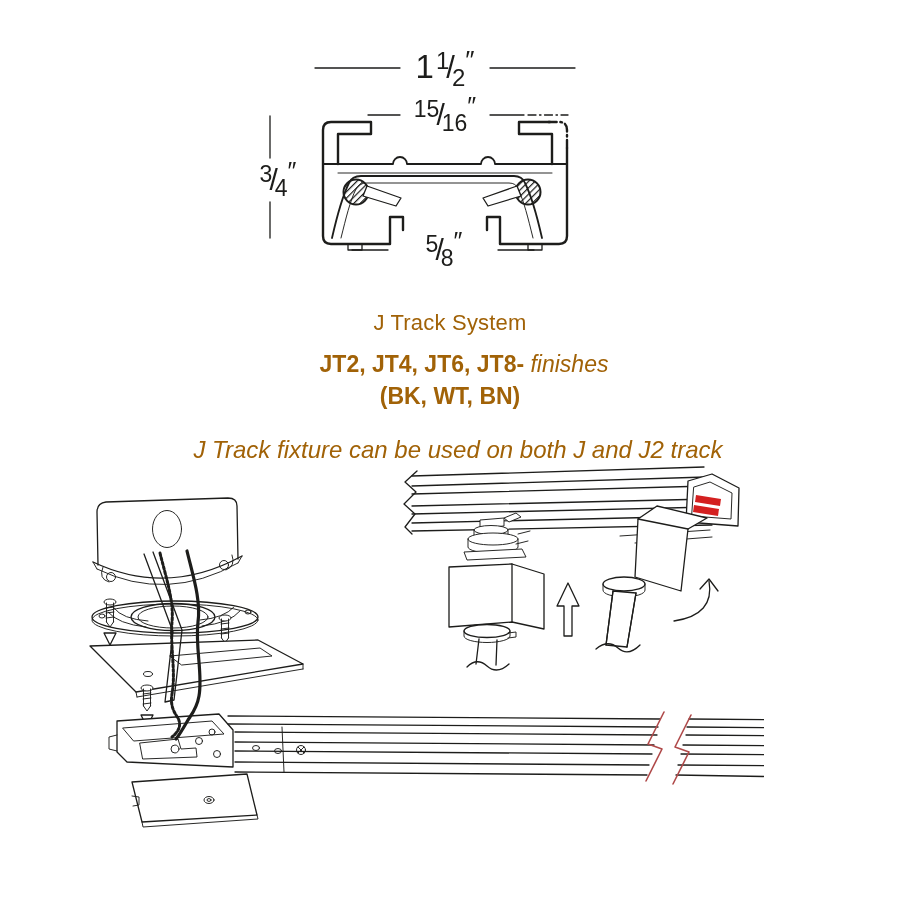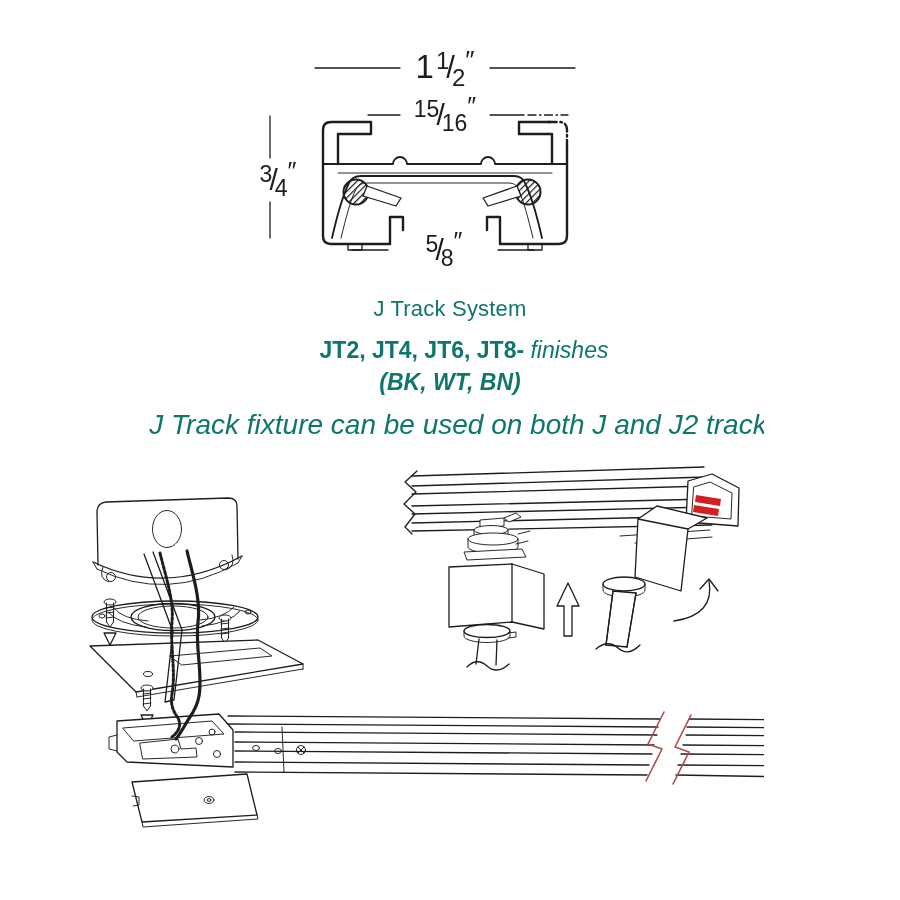--- a/index.html
+++ b/index.html
@@ -14,28 +14,28 @@
   .m{fill:none;stroke:#1d1d1b;stroke-width:1.8;stroke-linecap:round;stroke-linejoin:round;}
   .t{fill:none;stroke:#1d1d1b;stroke-width:.95;stroke-linecap:round;stroke-linejoin:round;}
   .w{fill:#fff;stroke:#1d1d1b;stroke-width:1.3;stroke-linejoin:round;}
   .wt{fill:#fff;stroke:#1d1d1b;stroke-width:.95;stroke-linejoin:round;}
   .dashdot{stroke-dasharray:8 3.5 1.5 3.5;}
   .chain{fill:none;stroke:#1d1d1b;stroke-width:3;stroke-dasharray:2.6 2.1;stroke-linecap:round;}
   .blk{fill:none;stroke:#1d1d1b;stroke-width:3.2;stroke-linecap:round;}
   .brk{fill:none;stroke-width:1.6;stroke-linecap:round;stroke-linejoin:round;}
   .dim{fill:#1d1d1b;font-family:"Liberation Sans",sans-serif;}
   
-  .title-block{position:absolute;top:296px;left:0;width:900px;text-align:center;color:#0f766e;}
+  .title-block{position:absolute;top:310px;left:0;width:900px;text-align:center;color:#a16207;}
   .t-sys{font-size:22px;letter-spacing:.2px;}
   .t-models{margin-top:15px;font-size:23px;padding-left:28px;}
   .b{font-weight:bold;}
   .i{font-style:italic;}
-  .bi{font-weight:bold;font-style:italic;}
+  .bi{font-weight:bold;}
   .t-codes{margin-top:5px;font-size:23px;}
-  .t-note{margin-top:13px;font-size:28px;padding-left:16px;}
+  .t-note{margin-top:26px;font-size:24px;padding-left:16px;}
 </style>
 </head>
 <body>
 
 <div class="sheet">
 
   <svg class="xsec" viewBox="0 0 370 240">
     <defs>
       <pattern id="hatch" width="4.5" height="4.5" patternUnits="userSpaceOnUse" patternTransform="rotate(45)">
         <line x1="0" y1="0" x2="0" y2="4.5" stroke="#1d1d1b" stroke-width="2.4"></line>

